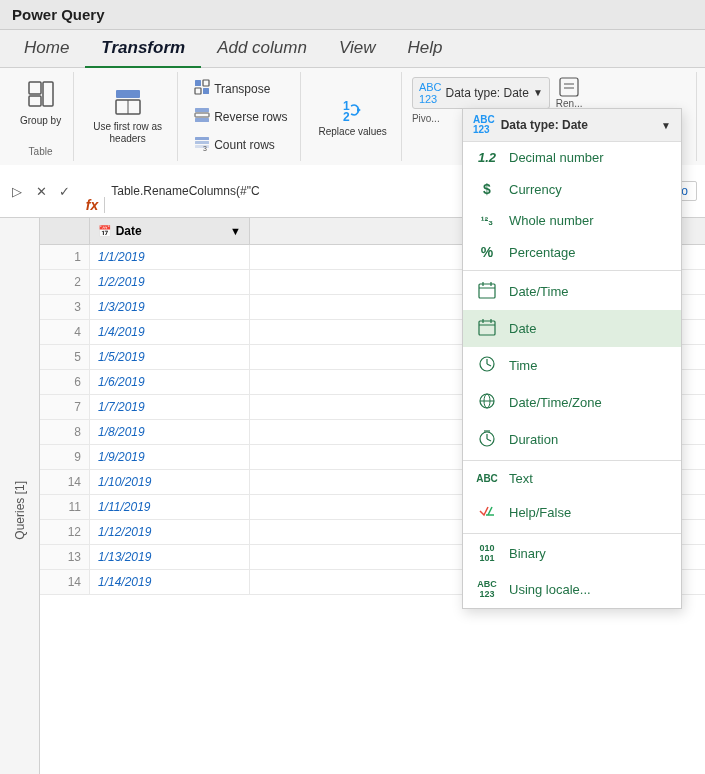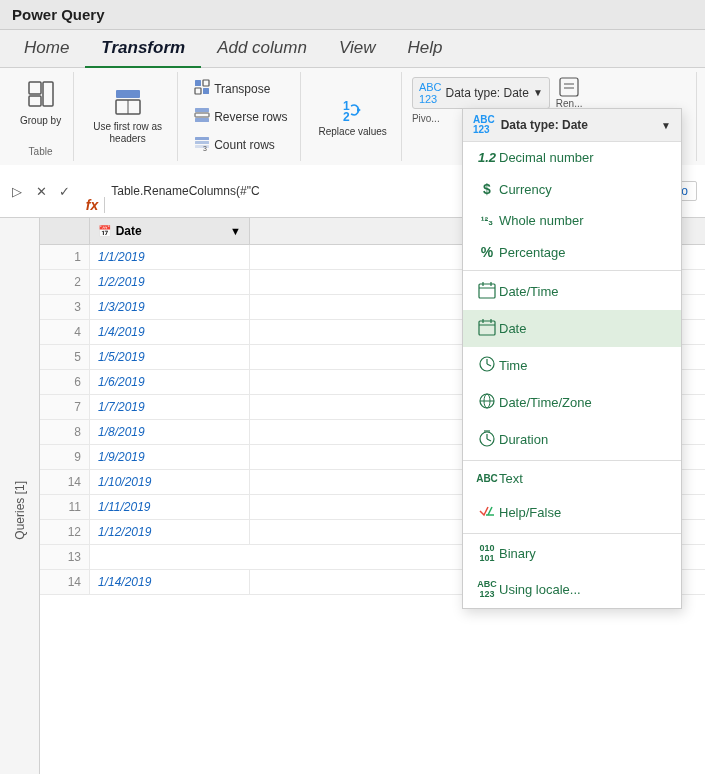--- a/index.html
+++ b/index.html
@@ -255,21 +255,21 @@
       background: #f0f0f0;
       border-bottom: 1px solid #ddd;
       font-size: 12px;
       font-weight: 600;
       color: #333;
     }
 
     .dropdown-item {
       display: flex;
       align-items: center;
-      gap: 0;
+      gap: 10px;
       padding: 8px 12px;
       cursor: pointer;
       font-size: 13px;
       color: #217346;
     }
 
     .dropdown-item.active { background: #e0eee0; }
 
     .dropdown-item .item-icon {
       font-size: 14px;
@@ -476,20 +476,21 @@
       <div class="data-row">
         <div class="row-num">11</div>
         <div class="row-val">1/11/2019</div>
       </div>
       <div class="data-row">
         <div class="row-num">12</div>
         <div class="row-val">1/12/2019</div>
       </div>
       <div class="data-row">
         <div class="row-num">13</div>
+        <div class="row-val">1/13/2019</div>
       </div>
       <div class="data-row">
         <div class="row-num">14</div>
         <div class="row-val">1/14/2019</div>
       </div>
     </div>
   </div>
 
 </div>
 

